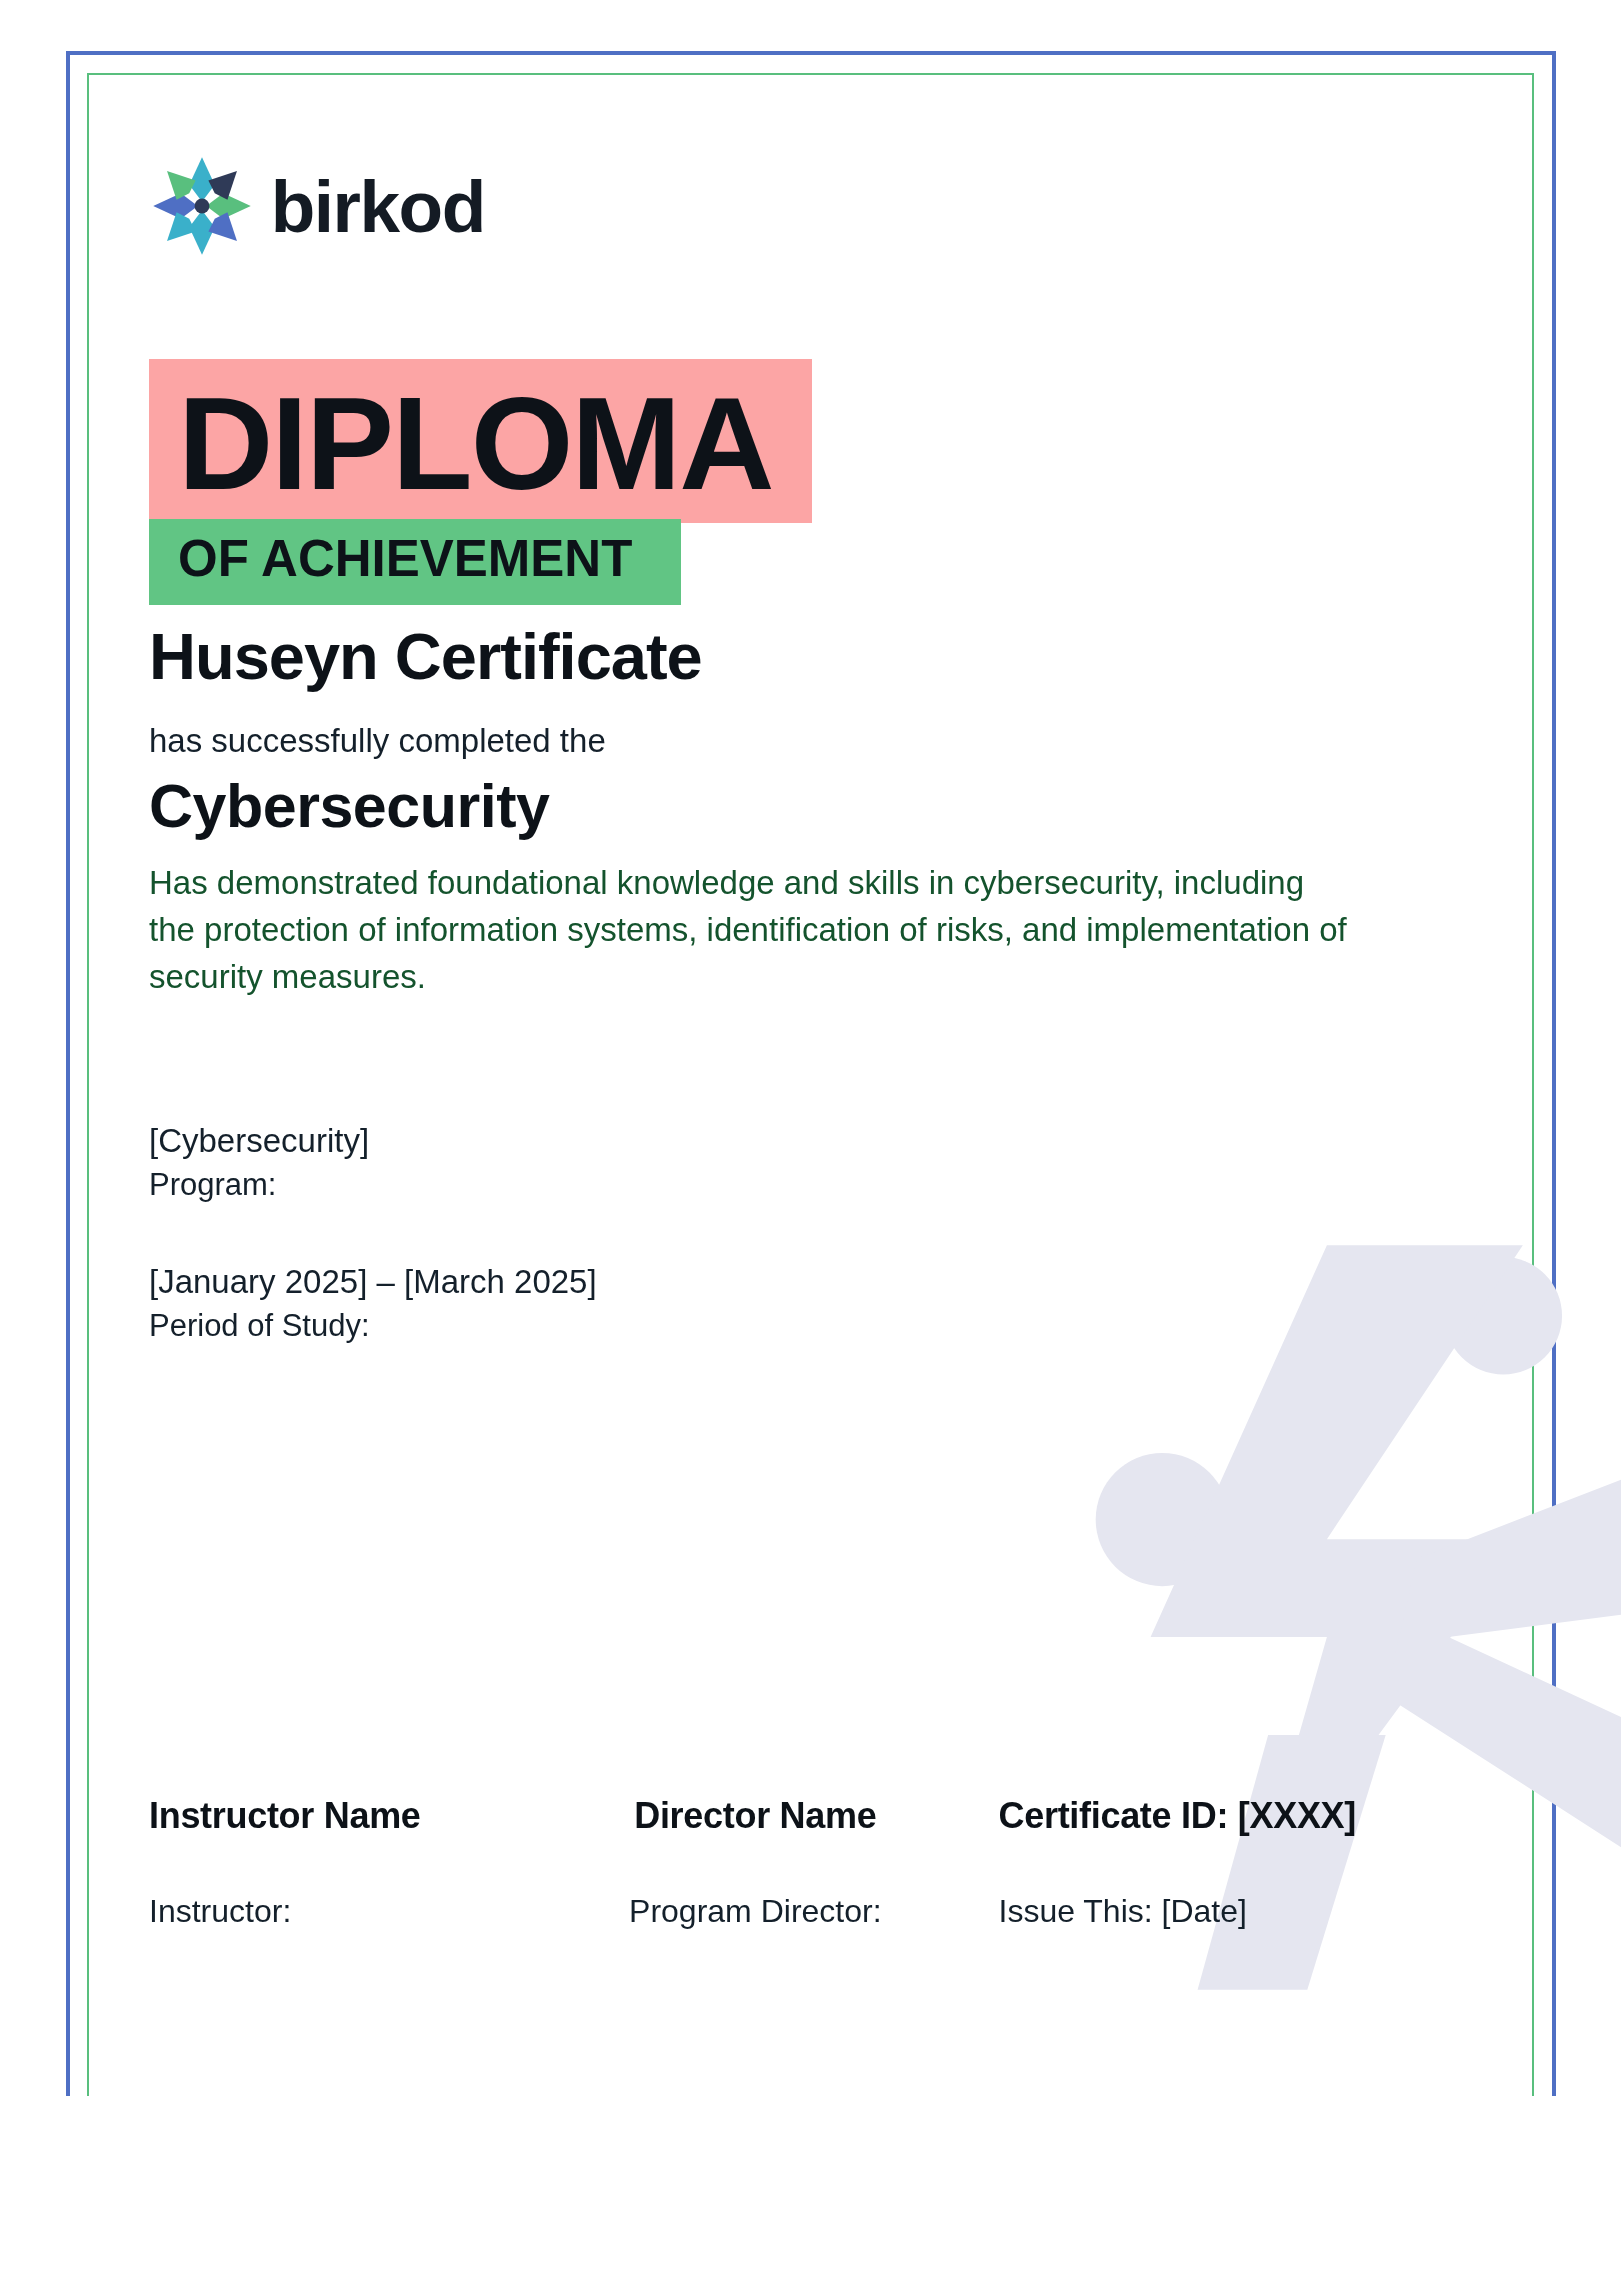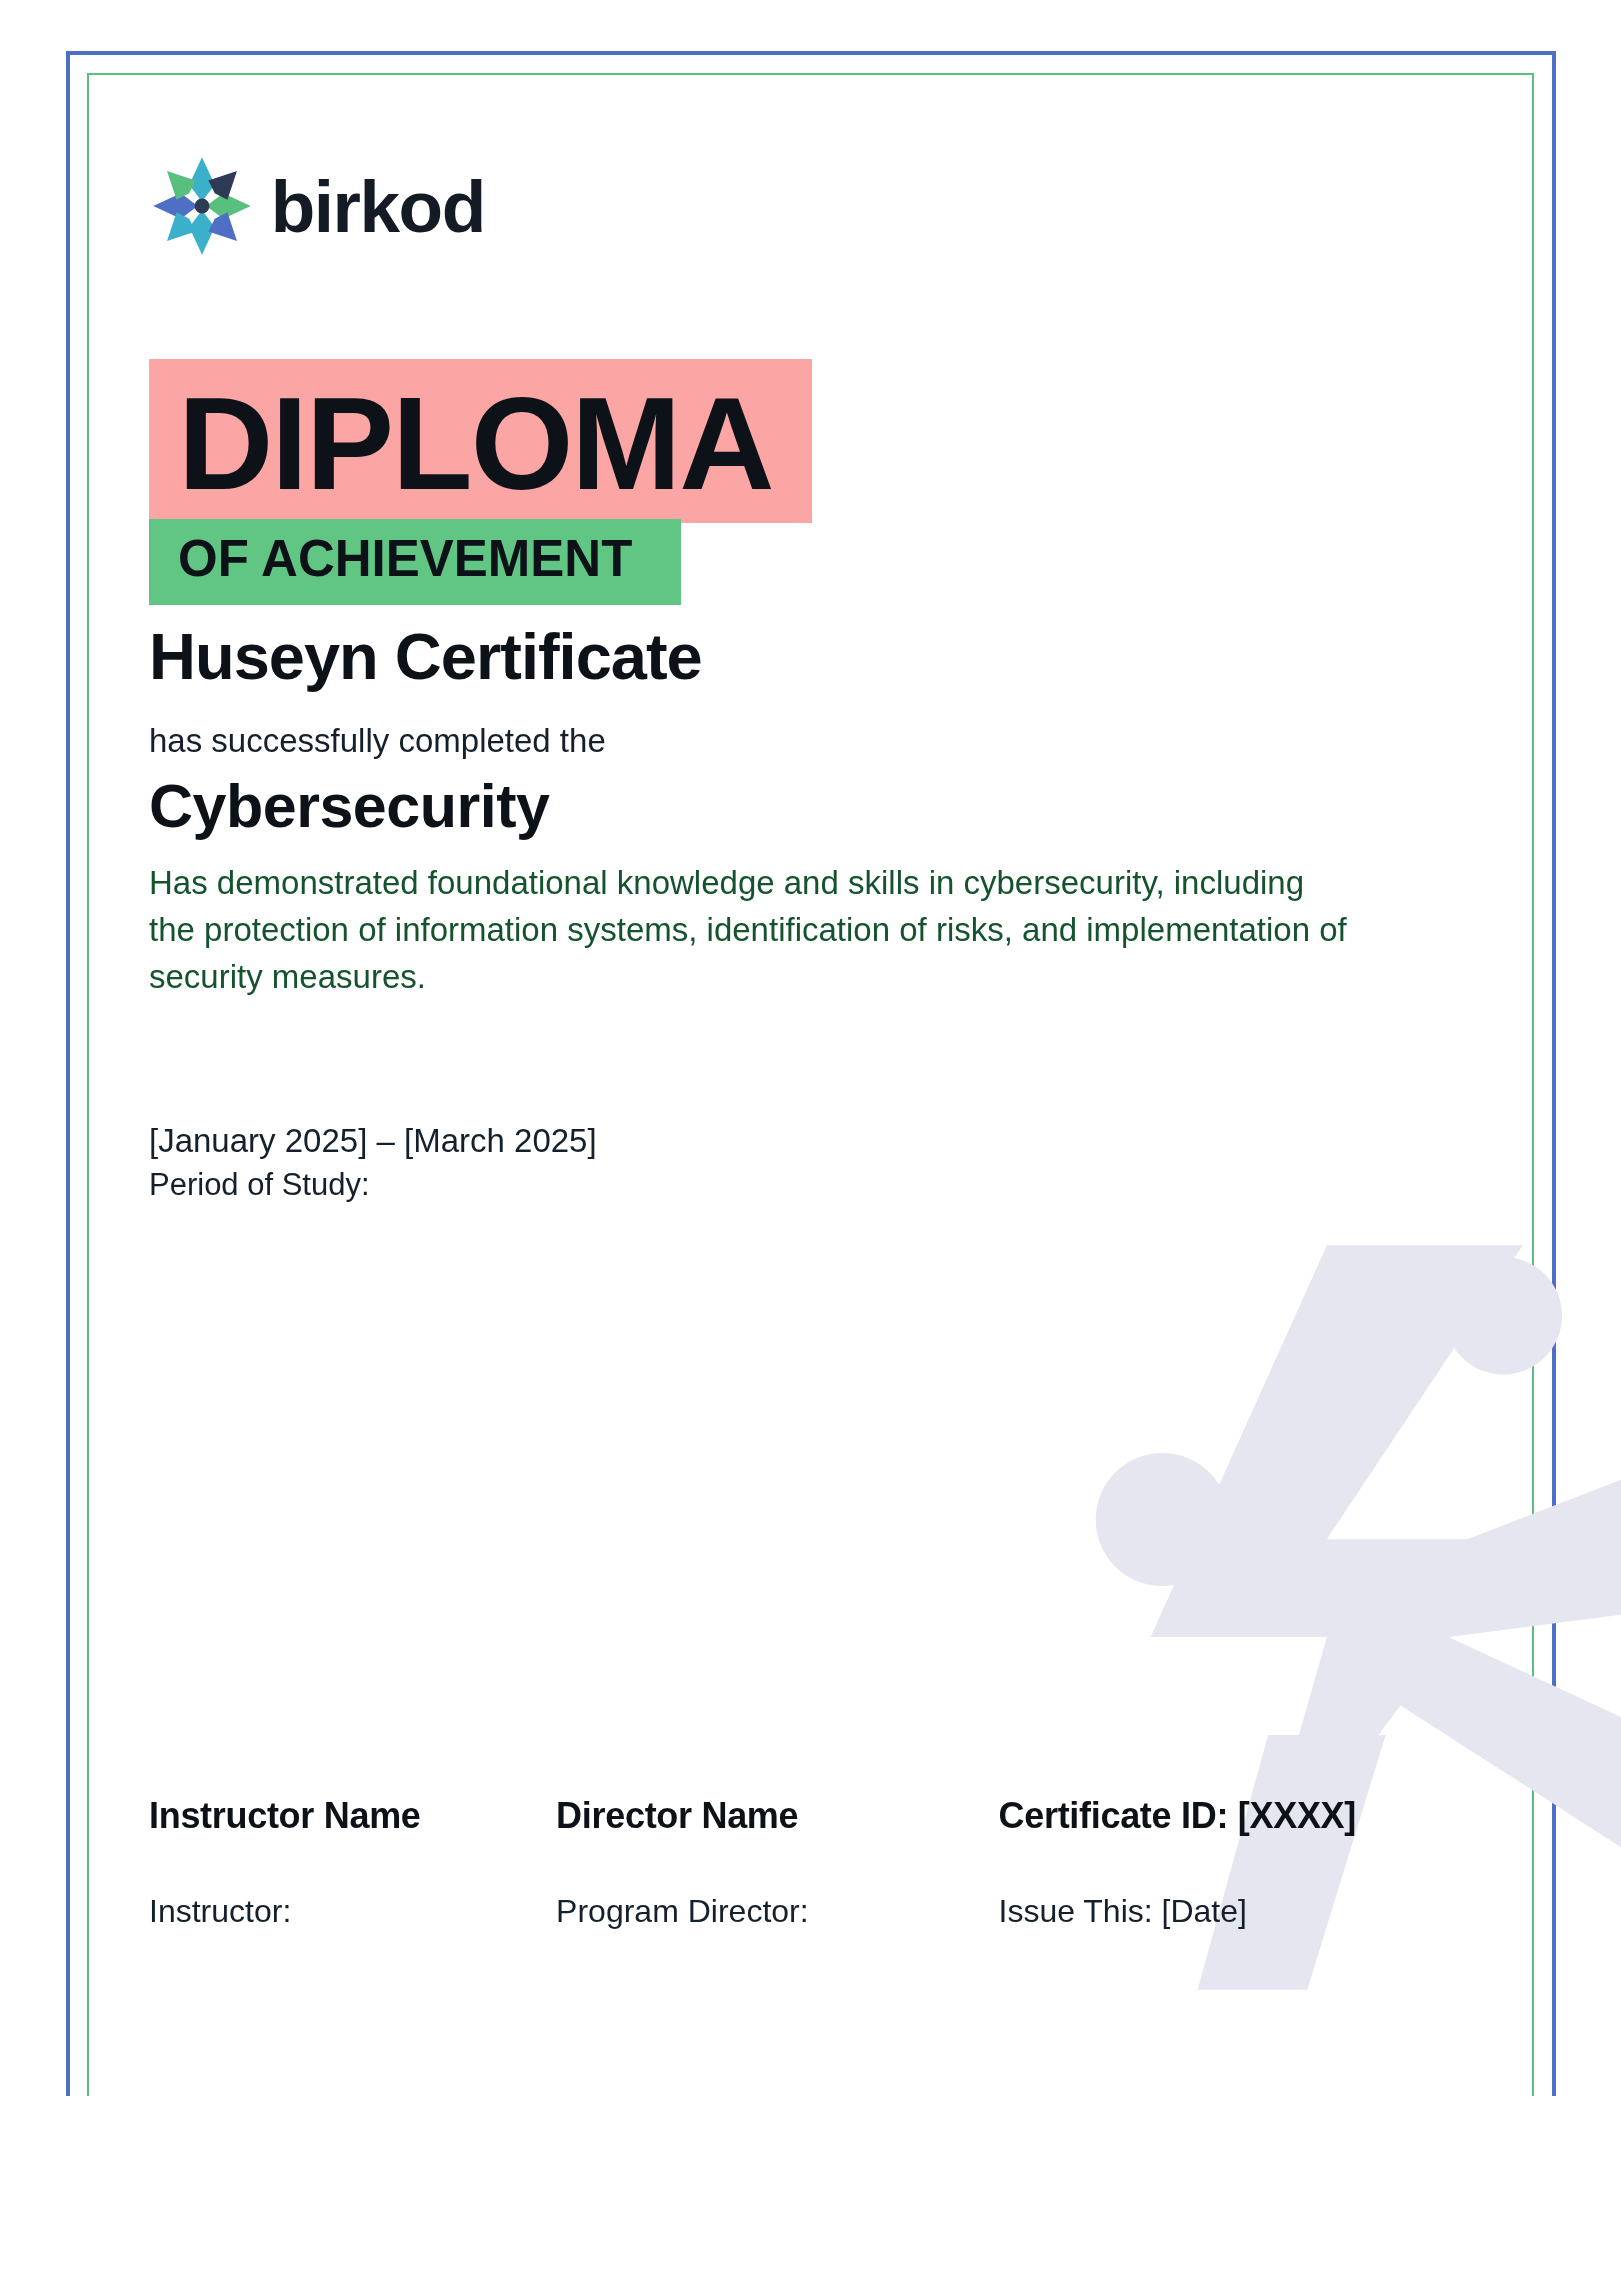--- a/index.html
+++ b/index.html
@@ -178,21 +178,21 @@
     bottom: 165px;
     width: 1333px;
     display: flex;
   }
   .foot-col {
     display: flex;
     flex-direction: column;
     gap: 39px;
   }
   .foot-col.c1 { width: 421px; }
-  .foot-col.c2 { width: 412px; }
+  .foot-col.c2 { width: 412px; text-align: center; }
   .foot-col.c3 { width: 500px; margin-left: 44px; }
   .foot-strong {
     font-size: 36px;
     font-weight: 700;
     color: #0d1218;
     letter-spacing: -0.3px;
     line-height: 1.25;
   }
   .foot-light {
     margin-top: 13.7px;
@@ -249,20 +249,24 @@
       </div>
     </div>
 
     <div class="recipient">Huseyn Certificate</div>
     <div class="completed-line">has successfully completed the</div>
     <div class="course">Cybersecurity</div>
     <div class="description">Has demonstrated foundational knowledge and skills in cybersecurity, including the protection of information systems, identification of risks, and implementation of security measures.</div>
 
     <div class="meta-block">
       <div class="meta-group">
+        <div class="meta-value">[Cybersecurity]</div>
+        <div class="meta-label">Program:</div>
+      </div>
+      <div class="meta-group">
         <div class="meta-value">[January 2025] – [March 2025]</div>
         <div class="meta-label">Period of Study:</div>
       </div>
     </div>
 
   </div>
 
   <div class="footer">
     <div class="foot-col c1">
       <div class="foot-strong">Instructor Name</div>

